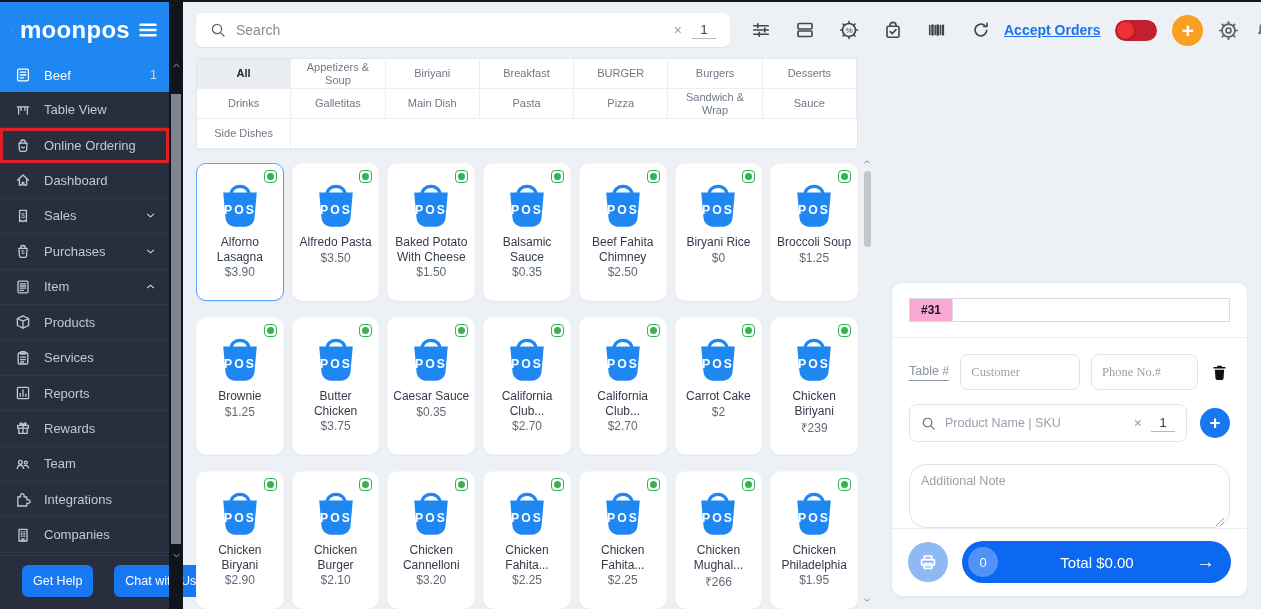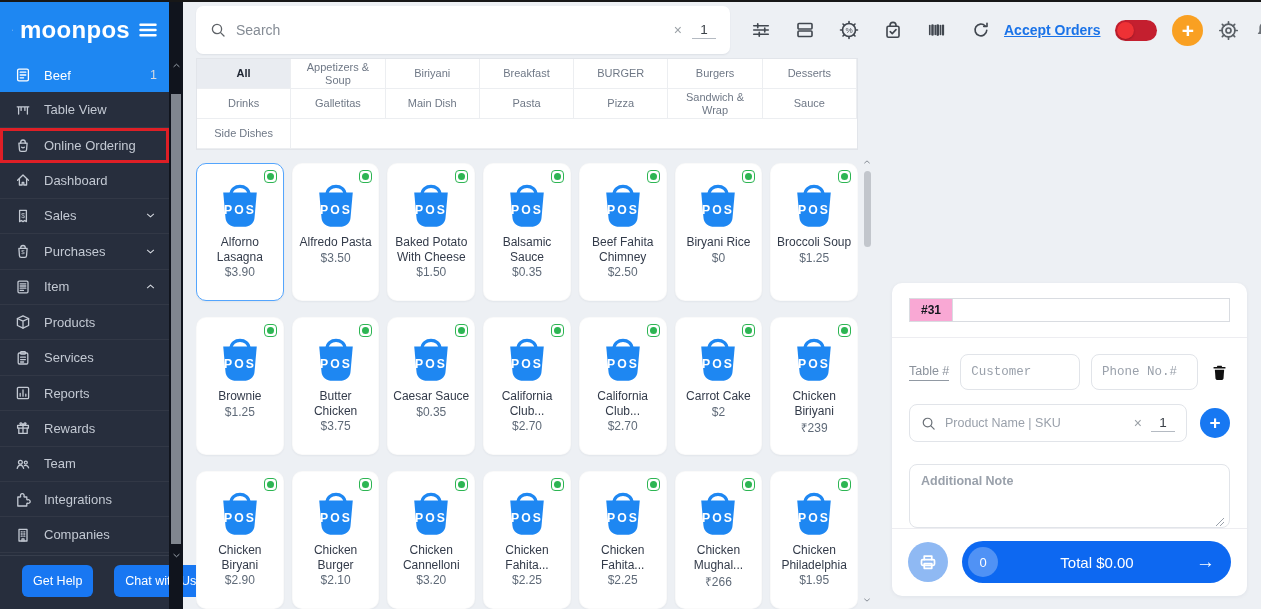--- a/index.html
+++ b/index.html
@@ -33,21 +33,21 @@
   .side-btn { background:#1877f2; color:#fff; border:none; border-radius:6px; font-size:12.5px; font-family:inherit; padding:9px 11px; cursor:pointer; white-space:nowrap;margin-left:12px; }
   .side-scrollbar { width:14px; background:#10141d; position:relative; }
   .side-scrollbar .sb-arrow { position:absolute; left:0; width:100%; display:flex; justify-content:center; color:#aab1bb; cursor:pointer; }
   .side-scrollbar .sb-arrow svg.i { width:11px; height:11px; }
   .sb-up { top:58px; } .sb-down { top:548px; }
   .side-thumb { position:absolute; left:2px; top:92px; width:10px; height:450px; background:#80868f; cursor:grab; }
 
   
   .main { flex:1; display:flex; flex-direction:column; min-width:0; }
   .topbar { height:56px; display:flex; align-items:center; padding:0 16px 0 13px; gap:13px; flex-shrink:0; }
-  .search-wrap { width:534px; height:48px; background:#fff; border-radius:7px; display:flex; align-items:center; padding:0 14px; gap:10px; box-shadow:0 1px 2px rgba(20,30,50,.07); flex-shrink:0; }
+  .search-wrap { width:534px; height:34px; background:#fff; border-radius:7px; display:flex; align-items:center; padding:0 14px; gap:10px; box-shadow:0 1px 2px rgba(20,30,50,.07); flex-shrink:0; }
   .search-wrap .sicon { color:#5f6368; }
   .search-wrap input { flex:1; border:none; outline:none; font-size:14px; font-family:inherit; color:#333; background:transparent; }
   .search-wrap input::placeholder { color:#848b94; }
   .times { color:#9aa0a6; font-size:14px; }
   .qty-num { width:24px; text-align:center; font-size:13.5px; color:#3c4249; border-bottom:1px solid #b4bac2; padding-bottom:1px; cursor:text; }
   .tool-strip { display:flex; align-items:center; gap:24px; color:#41474f; margin-left:8px; }
   .tool { cursor:pointer; display:flex; }
   .tool svg.i { width:20px; height:20px; }
   .top-right { margin-left:auto; display:flex; align-items:center; gap:15px; }
   .accept-link { color:#1a73e8; font-size:14px; font-weight:bold; text-decoration:underline; cursor:pointer; white-space:nowrap; }
@@ -82,35 +82,35 @@
   .grid-thumb { position:absolute; left:3px; top:14px; width:7px; height:76px; border-radius:4px; background:#c2c6cc; cursor:grab; }
 
   
   .order-panel { flex:1; margin:2px 14px 13px 0; background:#fff; border-radius:10px; box-shadow:0 1px 4px rgba(25,35,60,.06); display:flex; flex-direction:column; padding:15px 17px 0; min-width:0; }
   .tab-row { display:flex; border:1px solid #d9dce1; height:24px; }
   .order-tab { width:43px; background:#f9a8d4; border-right:1px solid #d9dce1; font-size:12px; font-weight:bold; color:#14181f; display:flex; align-items:center; justify-content:center; cursor:pointer; }
   .order-name-input { flex:1; border:none; outline:none; font-family:inherit; font-size:12px; padding:0 8px; }
   .panel-divider { border-top:1px solid #ededf1; margin:15px -17px 0; }
   .info-row { margin-top:16px; display:flex; align-items:center; gap:11px; }
   .table-label { font-size:12.5px; color:#8b929c; border-bottom:1px solid #9199a3; padding-bottom:2px; white-space:nowrap; cursor:pointer; }
-  .info-row input { height:36px; border:1px solid #e1e4e9; border-radius:8px; padding:16px 10px; font-size:12.5px; font-family:Liberation Mono, monospace; color:#333; outline:none; min-width:0; }
+  .info-row input { height:36px; border:1px solid #e1e4e9; border-radius:8px; padding:16px 10px; font-size:12.5px; font-family:Liberation Serif, serif; color:#333; outline:none; min-width:0; }
   .info-row input::placeholder { color:#9aa1ab; }
   .customer-input { flex:1.15; }
   .phone-input { flex:1; }
   .trash-btn { border:none; background:none; color:#111; cursor:pointer; display:flex; padding:0 1px; }
   .trash-btn svg.i { width:19px; height:19px; }
   .sku-row { margin-top:14px; display:flex; align-items:center; gap:13px; }
   .sku-wrap { flex:1; height:38px; border:1px solid #e1e4e9; border-radius:8px; display:flex; align-items:center; padding:0 11px; gap:9px; }
   .sku-wrap .sicon { color:#6a7077; }
   .sku-wrap .sicon svg.i { width:15px; height:15px; }
   .sku-wrap input { flex:1; border:none; outline:none; font-size:12.5px; font-family:inherit; min-width:0; }
   .sku-wrap input::placeholder { color:#9aa1ab; }
   .add-item-btn { width:30px; height:30px; border-radius:50%; background:#1778f2; color:#fff; border:none; font-size:19px; line-height:28px; font-weight:bold; cursor:pointer; flex-shrink:0; }
   .note-wrap { margin-top:22px; position:relative; }
-  .note-input { width:100%; height:64px; border:1px solid #e1e4e9; border-radius:8px; padding:9px 11px; font-size:12.5px; font-family:inherit; color:#333; resize:none; outline:none; display:block;font-weight:bold; }
+  .note-input { width:100%; height:64px; border:1px solid #e1e4e9; border-radius:17px; padding:9px 11px; font-size:12.5px; font-family:inherit; color:#333; resize:none; outline:none; display:block; }
   .note-input::placeholder { color:#9aa1ab; }
   .resize-handle { position:absolute; right:5px; bottom:5px; width:10px; height:10px; color:#9aa1ab; pointer-events:none; }
   .resize-handle svg { width:10px; height:10px; stroke:currentColor; stroke-width:1; }
   .panel-spacer { flex:1; }
   .panel-foot { border-top:1px solid #ededf1; margin:0 -17px; padding:12px 16px 13px; display:flex; align-items:center; gap:14px; }
   .print-btn { width:40px; height:40px; border-radius:50%; background:#8fb9f3; border:none; color:#fff; display:flex; align-items:center; justify-content:center; cursor:pointer; flex-shrink:0; }
   .print-btn svg.i { width:20px; height:20px; stroke-width:1.4; }
   .total-btn { flex:1; height:42px; border-radius:21px; background:#0d68f1; border:none; display:flex; align-items:center; color:#fff; cursor:pointer; padding:0 0 0 6px; font-family:inherit; }
   .count-badge { width:30px; height:30px; border-radius:50%; background:rgba(255,255,255,.28); font-size:13px; display:flex; align-items:center; justify-content:center; }
   .total-label { flex:1; text-align:center; font-size:15px; }

